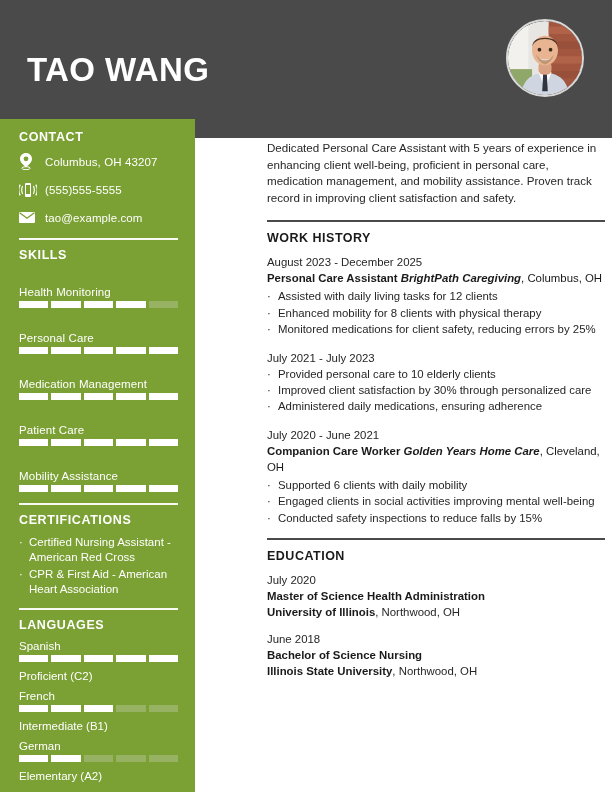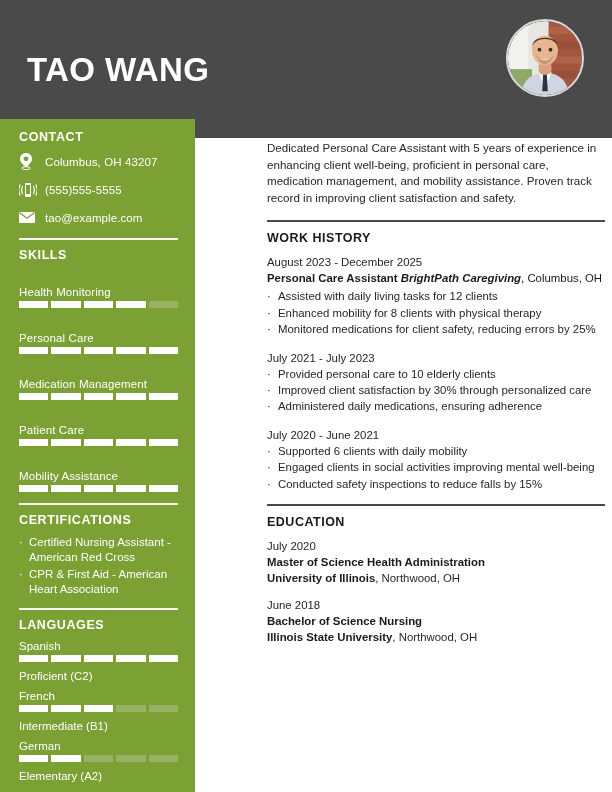--- a/index.html
+++ b/index.html
@@ -434,20 +434,21 @@
             </div>
           <div class="dot-item">
               <span class="dot">·</span>
               <span>Administered daily medications, ensuring adherence</span>
             </div>
         </div>
       </div>
 
       <div class="job">
         <div class="job-dates">July 2020 - June 2021</div>
+        <div class="job-title"><b>Companion Care Worker</b> <i>Golden Years Home Care</i><span class="loc">, Cleveland, OH</span></div>
         <div class="dot-list">
           <div class="dot-item">
               <span class="dot">·</span>
               <span>Supported 6 clients with daily mobility</span>
             </div>
           <div class="dot-item">
               <span class="dot">·</span>
               <span>Engaged clients in social activities improving mental well-being</span>
             </div>
           <div class="dot-item">

